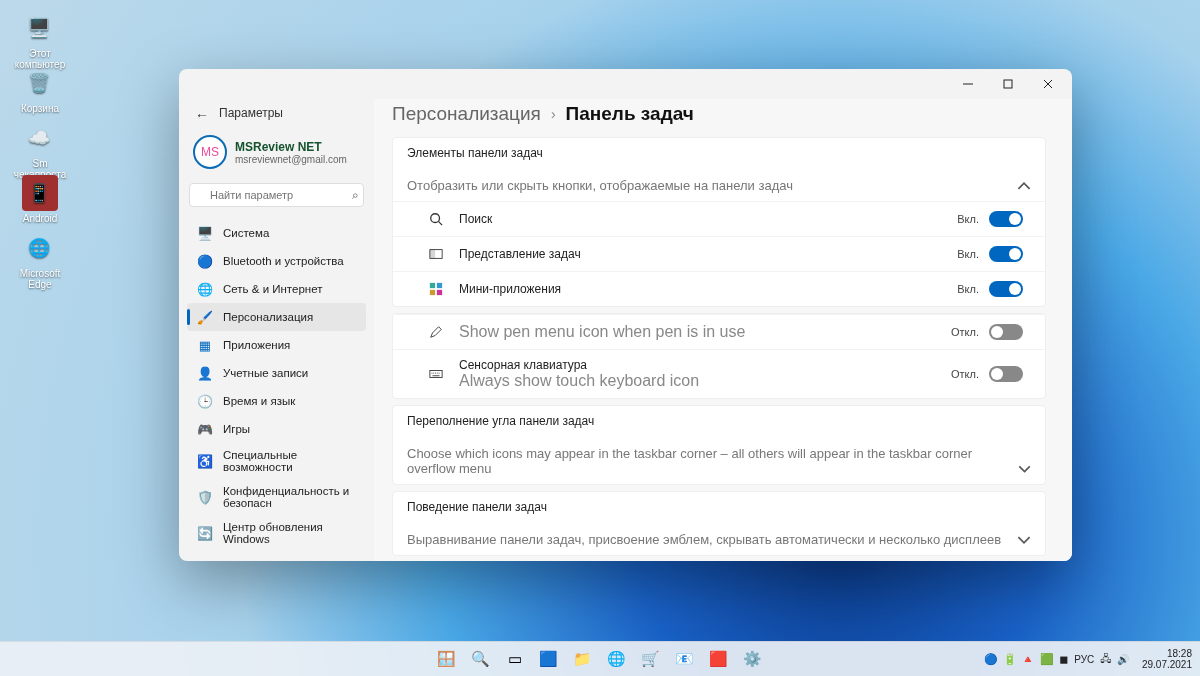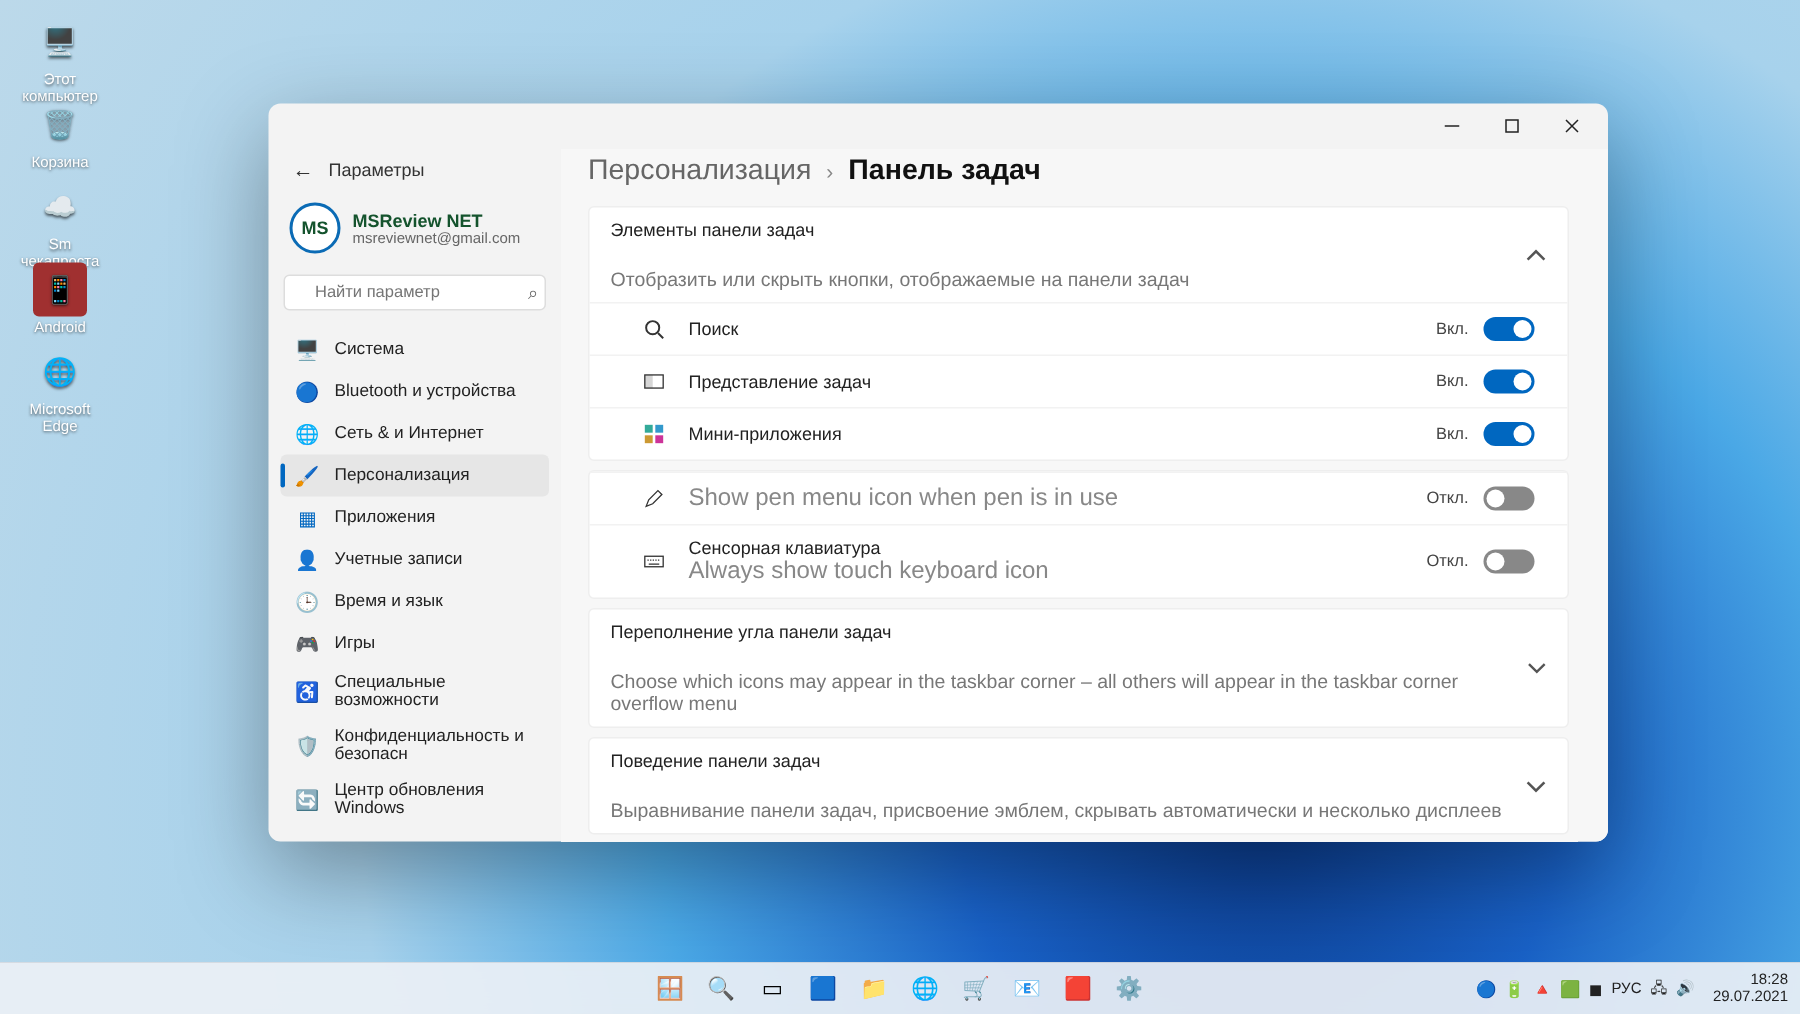--- a/index.html
+++ b/index.html
@@ -18,38 +18,38 @@
     background: #f3f3f3; border-radius: 8px; box-shadow: 0 20px 60px rgba(0,0,0,.35);
     display: flex; flex-direction: column; overflow: hidden;
   }
   .titlebar { height: 30px; display: flex; align-items: center; justify-content: flex-end; padding: 0 4px; }
   .tbtn { width: 40px; height: 28px; display: flex; align-items: center; justify-content: center; color: #222; }
   .tbtn svg { width: 10px; height: 10px; }
   .app-body { flex: 1; display: flex; overflow: hidden; }
   .sidebar { width: 195px; padding: 4px 8px 8px 8px; display: flex; flex-direction: column; gap: 4px; font-size: 12px; }
   .back-row { display: flex; align-items: center; gap: 10px; padding: 2px 8px 6px; color: #333; }
   .user-row { display: flex; align-items: center; gap: 8px; padding: 4px 6px 10px; }
-  .avatar { width: 34px; height: 34px; border-radius: 50%; border: 2px solid #0b6bb5; display: flex; align-items: center; justify-content: center; color: #14532d; font-weight: 700; font-size: 12px; background: #fff; }
+  .avatar { width: 34px; height: 34px; border-radius: 50%; border: 2px solid #0b6bb5; display: flex; align-items: center; justify-content: center; color: #ec4899; font-weight: 400; font-size: 12px; background: #fff; }
   .user-name { font-size: 12px; font-weight: 700; color: #14532d; }
   .user-mail { font-size: 10px; color: #666; }
   .search { display: flex; align-items: center; background: #fff; border: 1px solid #ddd; border-radius: 4px; padding: 4px 20px; margin: 0 2px 8px; }
   .search input { border: none; outline: none; flex: 1; font-size: 11px; background: transparent; }
   .search .sicon { color: #666; }
   .nav { display: flex; flex-direction: column; }
   .nav-item { display: flex; align-items: center; gap: 10px; padding: 6px 10px; border-radius: 4px; color: #222; cursor: pointer; position: relative; font-size: 11.5px; }
   .nav-item.active { background: #e6e6e6; }
   .nav-item.active::before { content: ""; position: absolute; left: 0; top: 6px; bottom: 6px; width: 3px; background: #0067c0; border-radius: 2px; }
   .nav-item .nicon { width: 16px; height: 16px; display: flex; align-items: center; justify-content: center; font-size: 13px; }
   .main { flex: 1; background: #f7f7f7; padding: 0 26px 14px 18px; overflow-y: auto; }
   .crumbs { display: flex; align-items: center; gap: 10px; padding: 4px 0 12px; }
   .crumb { font-size: 19px; color: #666; }
   .crumb.cur { font-weight: 600; color: #111; }
   .sep { color: #888; font-size: 14px; }
   .card { background: #fff; border: 1px solid #eee; border-radius: 4px; margin-bottom: 6px; }
-  .card-head { padding: 8px 14px; display: flex; align-items: center; justify-content: space-between; cursor: pointer; }
+  .card-head { padding: 8px 14px; display: flex; align-items: flex-end; justify-content: space-between; cursor: pointer; }
   .card-head .ht { font-size: 12px; color: #222; }
   .card-head .hd { font-size: 13px; color: #777; margin-top: 18px; }
   .chev { width: 14px; height: 14px; color: #555; }
   .row { display: flex; align-items: center; padding: 8px 22px 8px 34px; border-top: 1px solid #f2f2f2; }
   .row .ricon { width: 18px; height: 18px; margin-right: 14px; color: #333; display: flex; align-items: center; justify-content: center; }
   .row .rtext { flex: 1; }
   .row .rtitle { font-size: 12px; color: #222; }
   .row .rsub { font-size: 16px; color: #888; }
   .state { font-size: 11px; color: #444; margin-right: 10px; }
   .toggle { width: 34px; height: 16px; border-radius: 10px; position: relative; }

